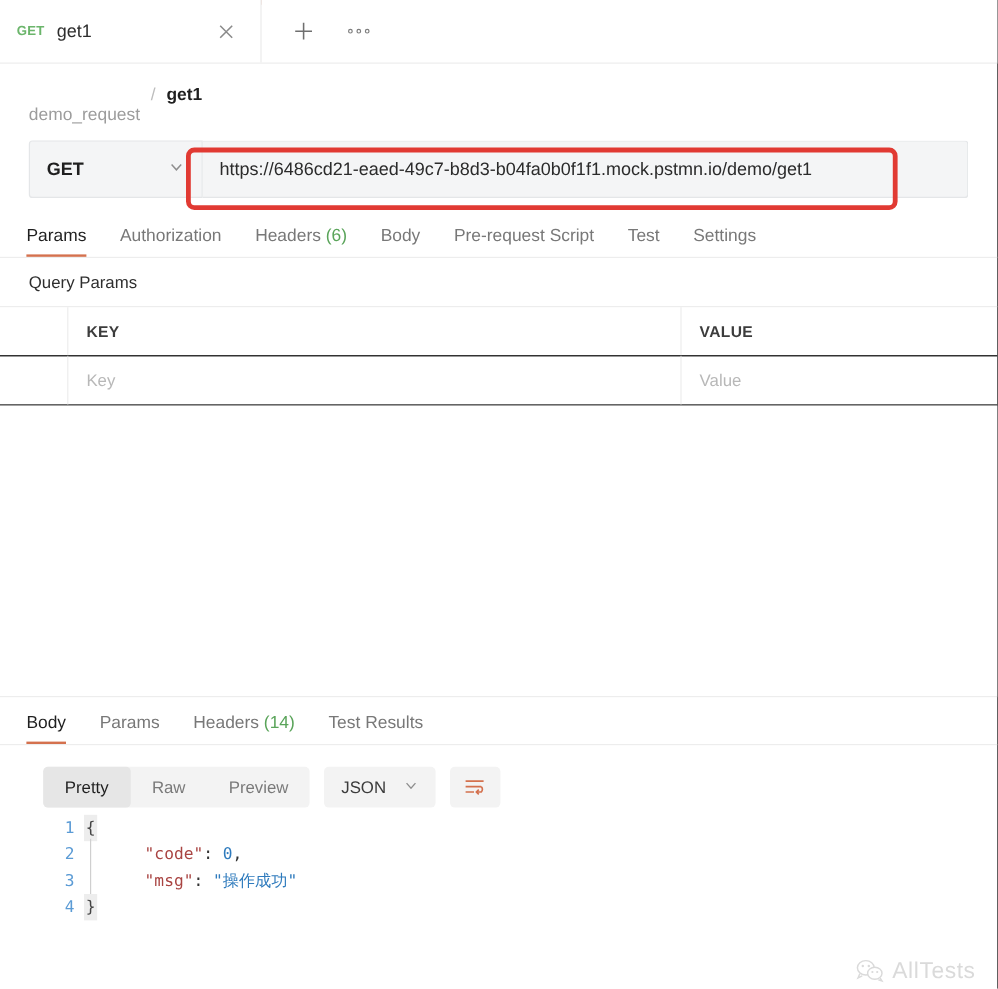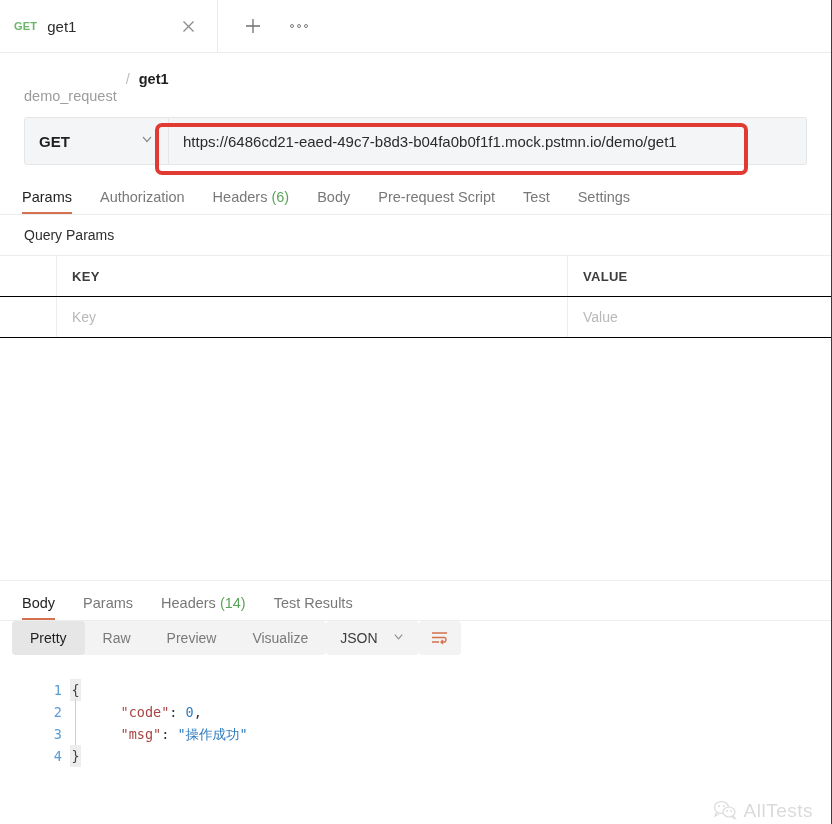--- a/index.html
+++ b/index.html
@@ -255,22 +255,24 @@
     position: absolute;
     left: 14px; right: 14px;
     bottom: 0;
     height: 2.5px;
     background: #d4714e;
   }
 
   .fmt-bar {
     height: 52px;
     display: flex;
-    align-items: flex-start;
+    align-items: flex-end;
     padding-left: 12px;
+    gap: 12px;
+    margin-left: 24px;
   }
   .seg {
     display: flex;
     background: #f3f3f3;
     border-radius: 4px;
     height: 34px;
     align-items: stretch;
   }
   .seg-item {
     display: flex;
@@ -486,23 +488,20 @@
   <div class="fmt-bar">
     <div class="seg">
       <div class="seg-item active">
         <span>Pretty</span>
       </div>
       <div class="seg-item">
         <span>Raw</span>
       </div>
       <div class="seg-item">
         <span>Preview</span>
-      </div>
-      <div class="seg-item">
-        <span>Visualize</span>
       </div>
     </div>
 
     <div class="fmt-select">
       <span>JSON</span>
       <span class="caret">
         <svg width="13" height="13" viewBox="0 0 14 14" aria-hidden="true">
           <path d="M3 5 L7 9.5 L11 5" stroke="#8e8e8e" stroke-width="1.2" fill="none"></path>
         </svg>
       </span>

